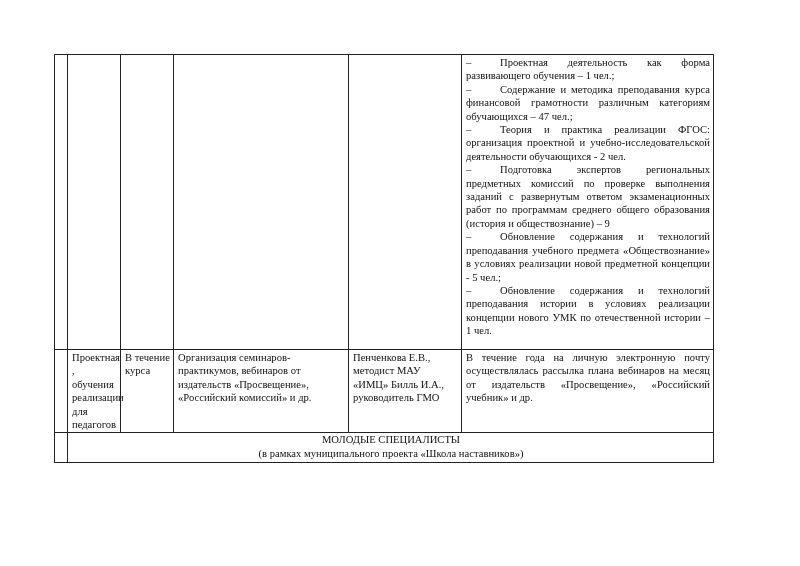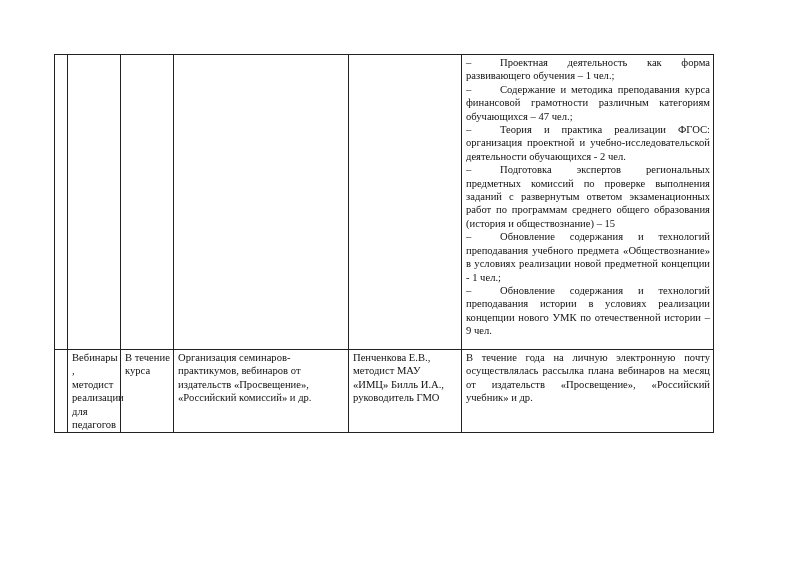--- a/index.html
+++ b/index.html
@@ -37,36 +37,43 @@
       <tr class="r1">
     <td></td>
     <td></td>
     <td></td>
     <td></td>
     <td></td>
     <td>
       <div class="item"><span class="dash">–</span><span>Проектная деятельность как форма развивающего обучения – 1 чел.;</span></div>
       <div class="item"><span class="dash">–</span><span>Содержание и методика преподавания курса финансовой грамотности различным категориям обучающихся – 47 чел.;</span></div>
       <div class="item"><span class="dash">–</span><span>Теория и практика реализации ФГОС: организация проектной и учебно-исследовательской деятельности обучающихся - 2 чел.</span></div>
-      <div class="item"><span class="dash">–</span><span>Подготовка экспертов региональных предметных комиссий по проверке выполнения заданий с развернутым ответом экзаменационных работ по программам среднего общего образования (история и обществознание) – 15</span></div>
-      <div class="item"><span class="dash">–</span><span>Обновление содержания и технологий преподавания учебного предмета «Обществознание» в условиях реализации новой предметной концепции - 1 чел.;</span></div>
-      <div class="item"><span class="dash">–</span><span>Обновление содержания и технологий преподавания истории в условиях реализации концепции нового УМК по отечественной истории – 9 чел.</span></div>
+      <div class="item"><span class="dash">–</span><span>Подготовка экспертов региональных предметных комиссий по проверке выполнения заданий с развернутым ответом экзаменационных работ по программам среднего общего образования (история и обществознание) – 9</span></div>
+      <div class="item"><span class="dash">–</span><span>Обновление содержания и технологий преподавания учебного предмета «Обществознание» в условиях реализации новой предметной концепции - 5 чел.;</span></div>
+      <div class="item"><span class="dash">–</span><span>Обновление содержания и технологий преподавания истории в условиях реализации концепции нового УМК по отечественной истории – 1 чел.</span></div>
     </td>
   </tr>
 
   <tr class="r2">
     <td></td>
     <td>
-      <div>Вебинары</div>
+      <div>Проектная</div>
       <div>,</div>
-      <div>методист</div>
+      <div>обучения</div>
       <div>реализации</div>
       <div>для</div>
       <div>педагогов</div>
     </td>
     <td>В течение курса</td>
     <td>Организация семинаров-практикумов, вебинаров от издательств «Просвещение», «Российский комиссий» и др.</td>
     <td>Пенченкова Е.В., методист МАУ «ИМЦ» Билль И.А., руководитель ГМО</td>
     <td class="justify">В течение года на личную электронную почту осуществлялась рассылка плана вебинаров на месяц от издательств «Просвещение», «Российский учебник» и др.</td>
   </tr>
 
+  <tr class="r3">
+    <td></td>
+    <td colspan="5" class="center">
+      <span class="heading-main">МОЛОДЫЕ СПЕЦИАЛИСТЫ</span>
+      <span class="heading-sub">(в рамках муниципального проекта «Школа наставников»)</span>
+    </td>
+  </tr>
 </tbody>
   </table>
 
 </body></html>

